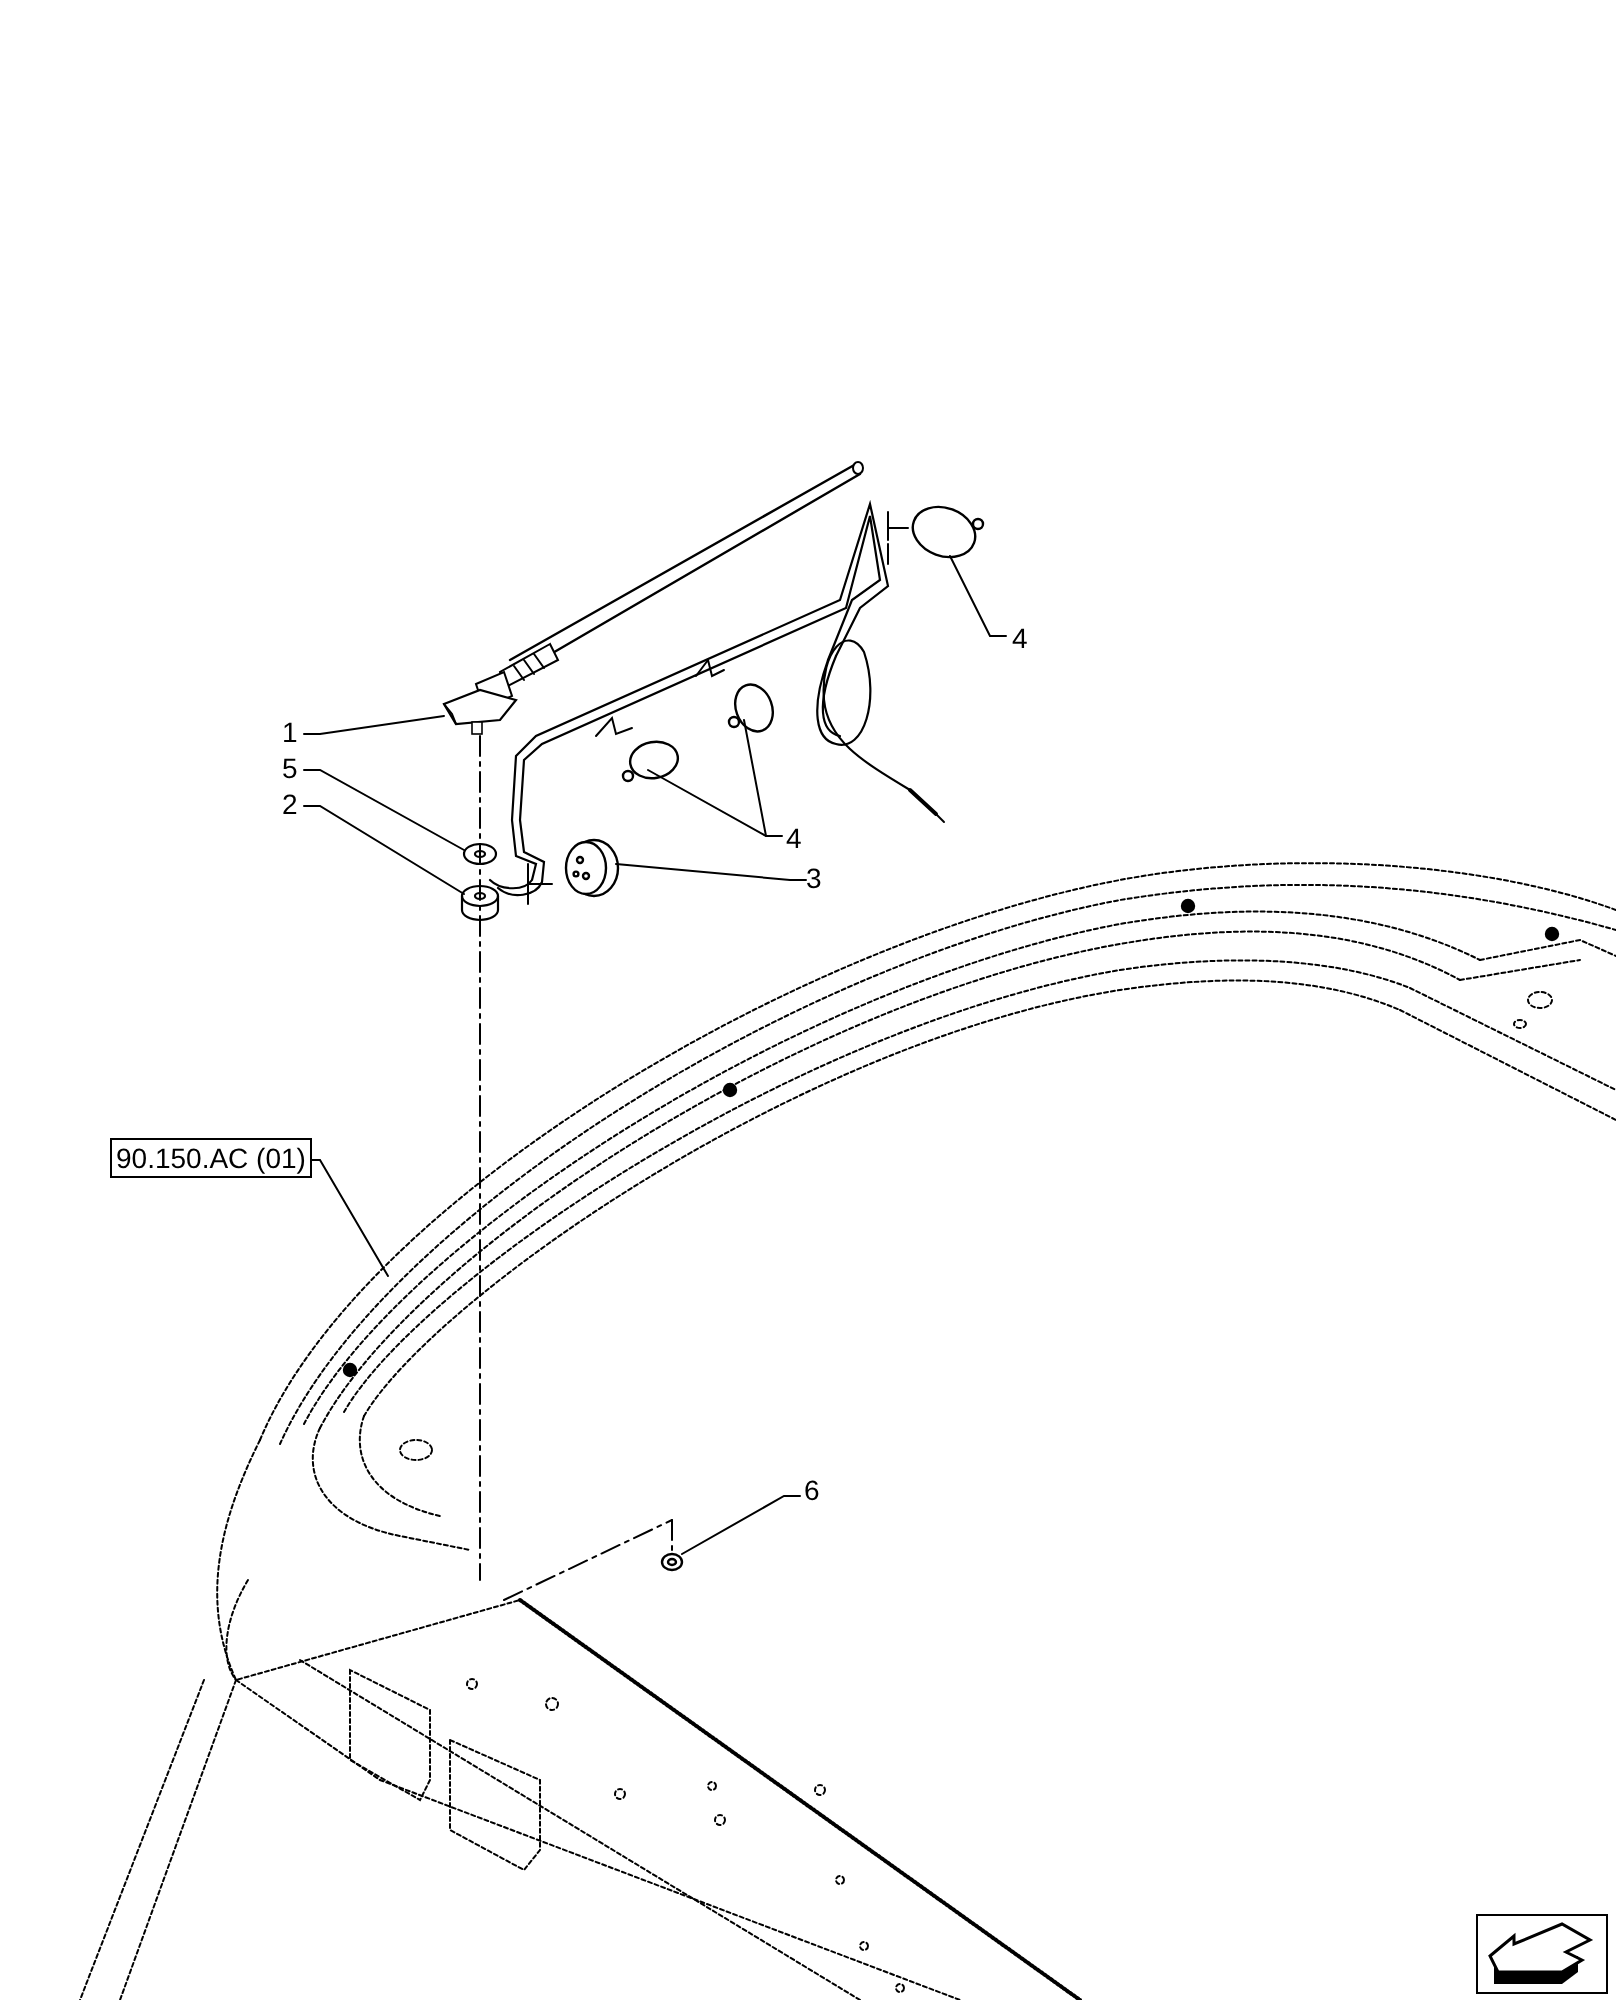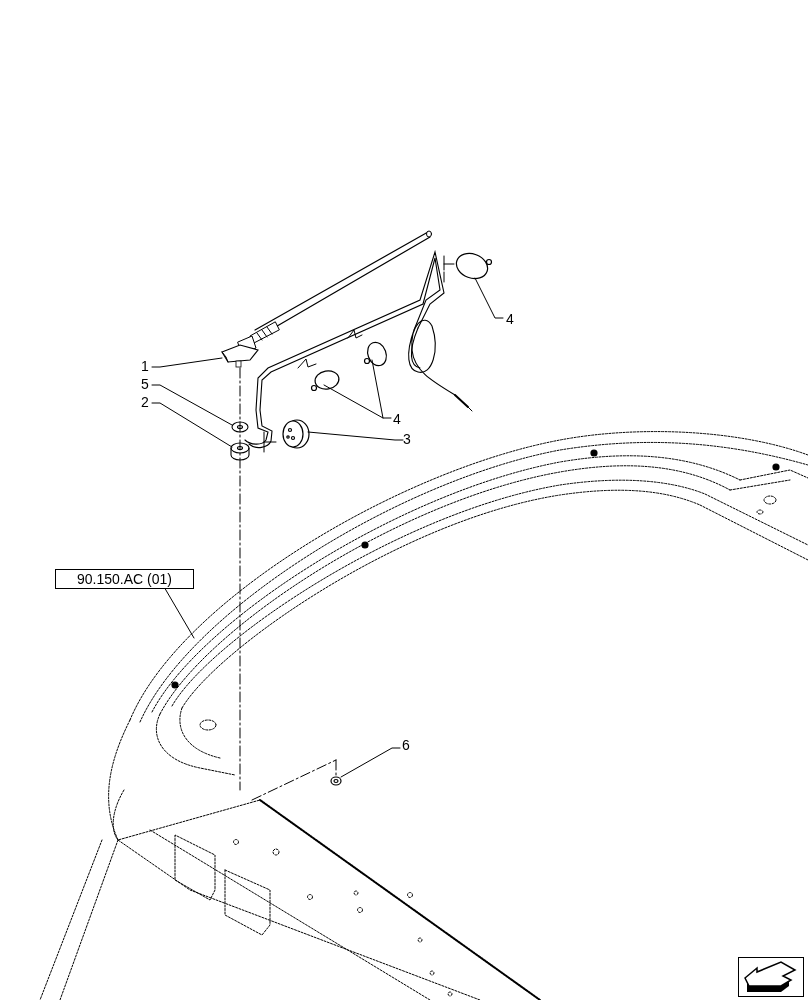--- a/index.html
+++ b/index.html
@@ -1,21 +1,21 @@
 <!DOCTYPE html>
 <html><head>
 <meta charset="utf-8">
 <style>
   html, body { margin: 0; padding: 0; background: #ffffff; }
   body { width: 808px; height: 1000px; position: relative; overflow: hidden;
          font-family: "Liberation Sans", sans-serif; }
   #canvas { position: absolute; left: 0; top: 0; width: 808px; height: 1000px; }
   .callout { position: absolute; font-size: 14px; color: #000; line-height: 1; }
   .refbox { position: absolute; left: 55px; top: 569px; border: 1px solid #000;
-            padding: 1px 21px; font-size: 14px; background: #fff; line-height: 16px; }
+            padding: 1px 2px; font-size: 14px; background: #fff; line-height: 16px; }
   .navicon { position: absolute; left: 738px; top: 957px; width: 64px; height: 38px; border: 1.5px solid #000; background:#fff; }
 </style>
 </head>
 <body>
 
 <div id="canvas">
 <svg width="808" height="1000" viewBox="0 0 808 1000" xmlns="http://www.w3.org/2000/svg" fill="none" stroke="#000" stroke-linecap="round">
 
   <g>
     <line x1="428" y1="232" x2="255" y2="330" stroke-width="1.2"></line>

